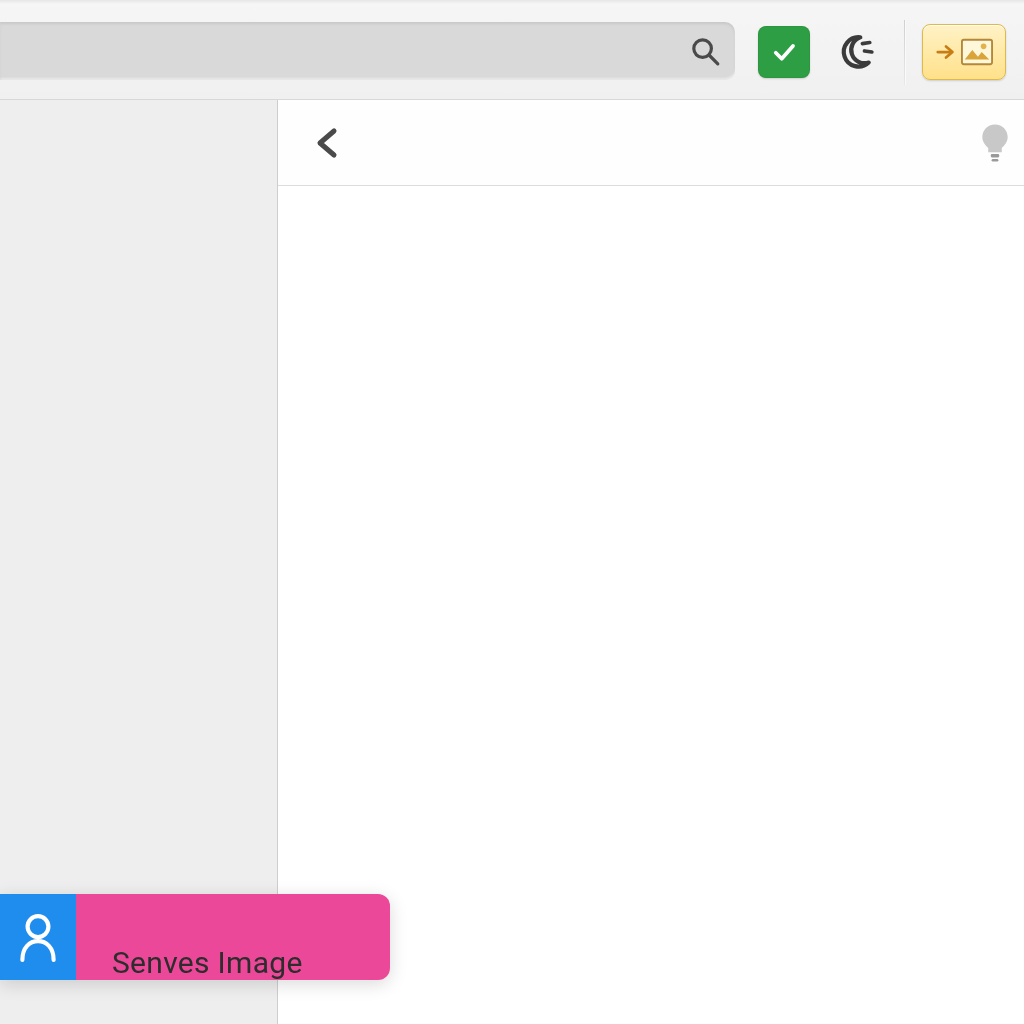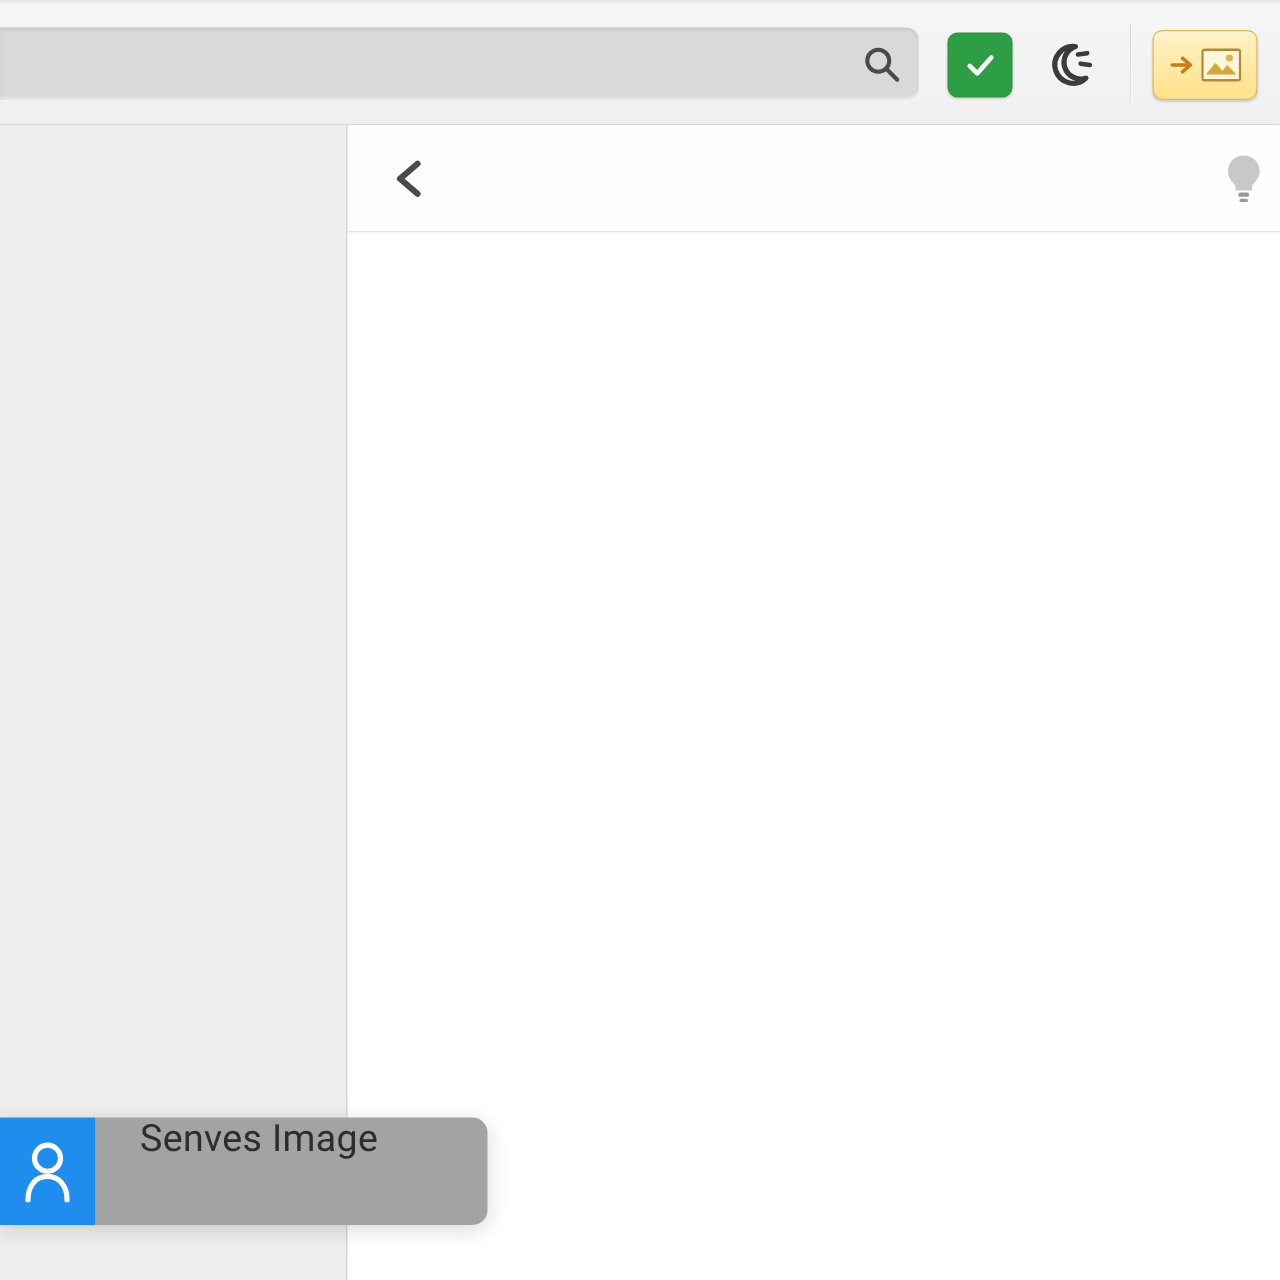--- a/index.html
+++ b/index.html
@@ -102,24 +102,24 @@
     background:#ffffff;
   }
 
   
   .popup {
     position:absolute;
     left:0;
     top:894px;
     width:390px;
     height:86px;
-    background:#a3a3a3;
+    background:#ec4899;
     border-radius:0 12px 12px 0;
     box-shadow:0 4px 18px rgba(0,0,0,.15);
-    display:flex; align-items:flex-start;
+    display:flex; align-items:flex-end;
     z-index:10;
   }
   .popup .iconbox {
     width:76px; height:86px;
     border-radius:0 0 0 0;
     background:#1f8ded;
     display:flex; align-items:center; justify-content:center;
     clip-path: inset(0 round 0 0 0 0);
   }
   .popup-label {

